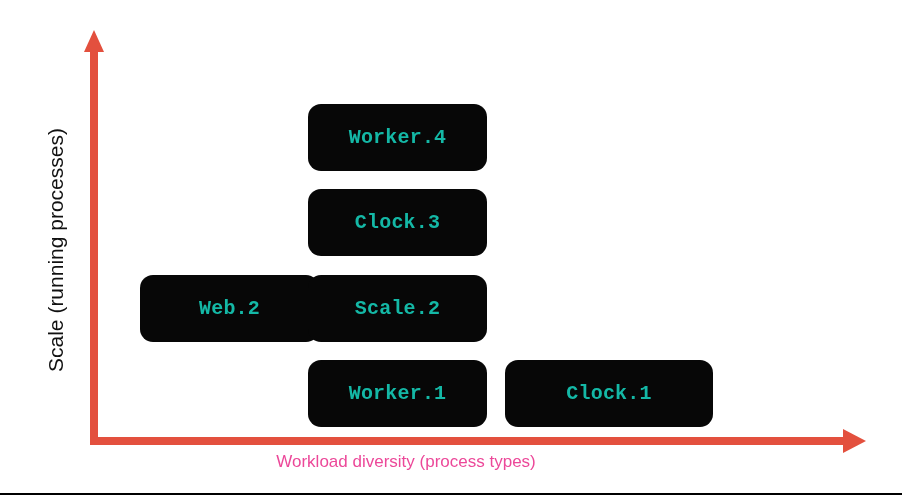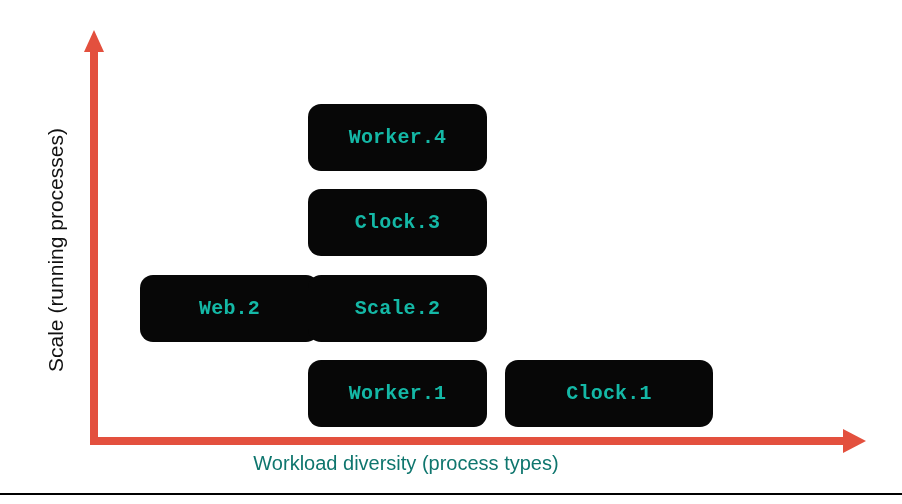--- a/index.html
+++ b/index.html
@@ -41,22 +41,22 @@
   .r1 { top: 360px; }
   .r2 { top: 275px; }
   .r3 { top: 189px; }
   .r4 { top: 104px; }
   .x-label {
     position: absolute;
     left: 106px;
     top: 452px;
     width: 600px;
     text-align: center;
-    font-size: 20px;
-    color: #0f766e;
+    font-size: 17px;
+    color: #ec4899;
     white-space: nowrap;
   }
   .y-label {
     position: absolute;
     left: 56px;
     top: 250px;
     transform: translate(-50%, -50%) rotate(-90deg);
     white-space: nowrap;
     font-size: 21px;
     color: #111111;

